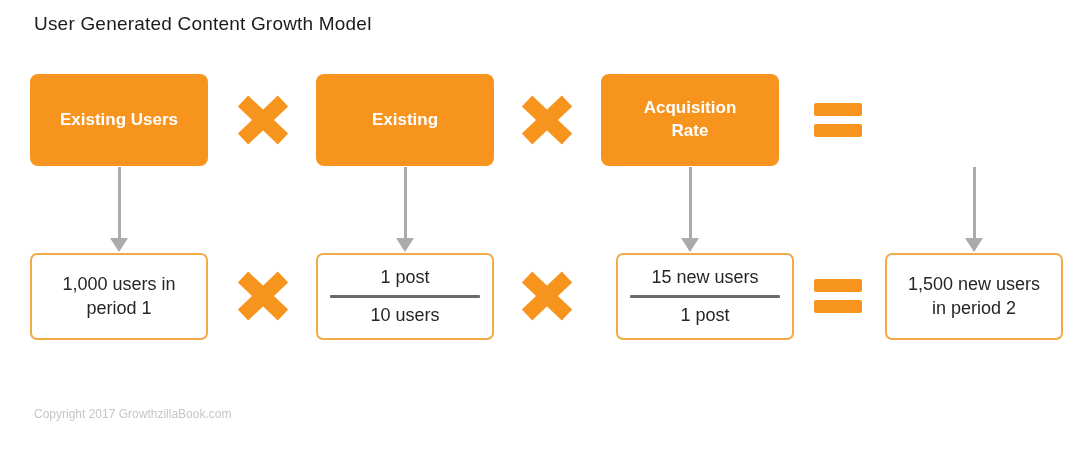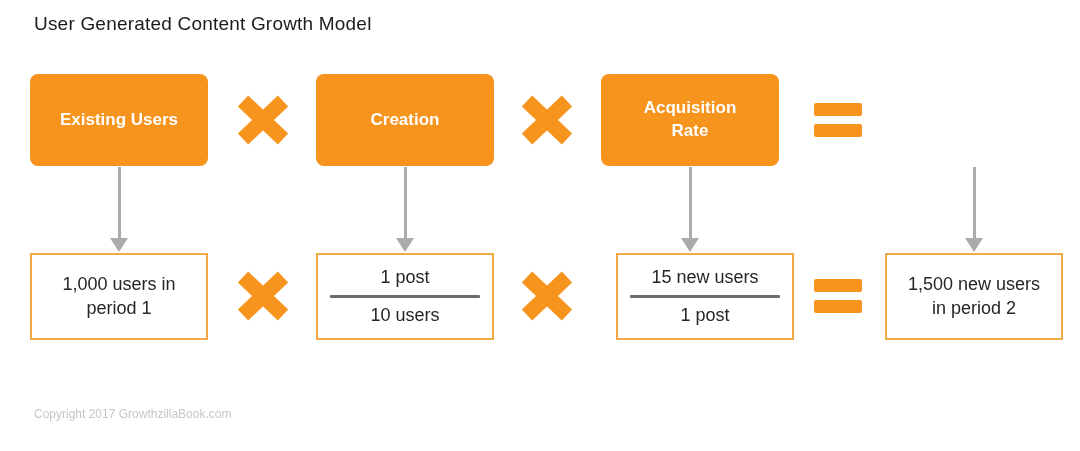--- a/index.html
+++ b/index.html
@@ -13,21 +13,21 @@
   }
   .top-box {
     position:absolute; top:74px; height:92px; width:178px; box-sizing:border-box;
     background:var(--orange,#F7941E); border-radius:8px;
     color:#ffffff; font-weight:bold; font-size:17px; line-height:1.35;
     display:flex; flex-direction:column; align-items:center; justify-content:center;
     text-align:center;
   }
   .bottom-box {
     position:absolute; top:253px; height:87px; width:178px; box-sizing:border-box;
-    background:#ffffff; border:2.5px solid var(--box-border,#F0AA46); border-radius:0;
+    background:#ffffff; border:2.5px solid var(--box-border,#F0AA46); border-radius:7px;
     color:var(--text,#262626); font-size:18px; line-height:1.3;
     display:flex; flex-direction:column; align-items:center; justify-content:center;
     text-align:center;
   }
   .fraction-line {
     width:150px; height:3px; background:var(--fraction-line,#6A6A6A);
     margin:6px 0; border-radius:1px;
   }
   .arrow { position:absolute; top:167px; width:18px; height:86px; }
   .arrow-line { width:3px; height:71px; background:var(--arrow,#ABABAB); margin:0 auto; }
@@ -74,21 +74,21 @@
     </svg>
   </div>
   <div class="op" style="left:229px; top:271px;">
     <svg width="56" height="50" viewBox="0 0 56 50">
       <line x1="8" y1="6" x2="48" y2="44" stroke="currentColor" stroke-width="15"></line>
       <line x1="48" y1="6" x2="8" y2="44" stroke="currentColor" stroke-width="15"></line>
     </svg>
   </div>
 
   <div class="top-box" style="left:310px;">
-    <span>Creation</span>
+    <span>Existing</span>
   </div>
   <div class="arrow" style="left:390px;">
     <div class="arrow-line"></div>
     <div class="arrow-head"></div>
   </div>
   <div class="bottom-box" style="left:310px;">
     <span>1 post</span>
     <div class="fraction-line"></div>
     <span>10 users</span>
   </div>

